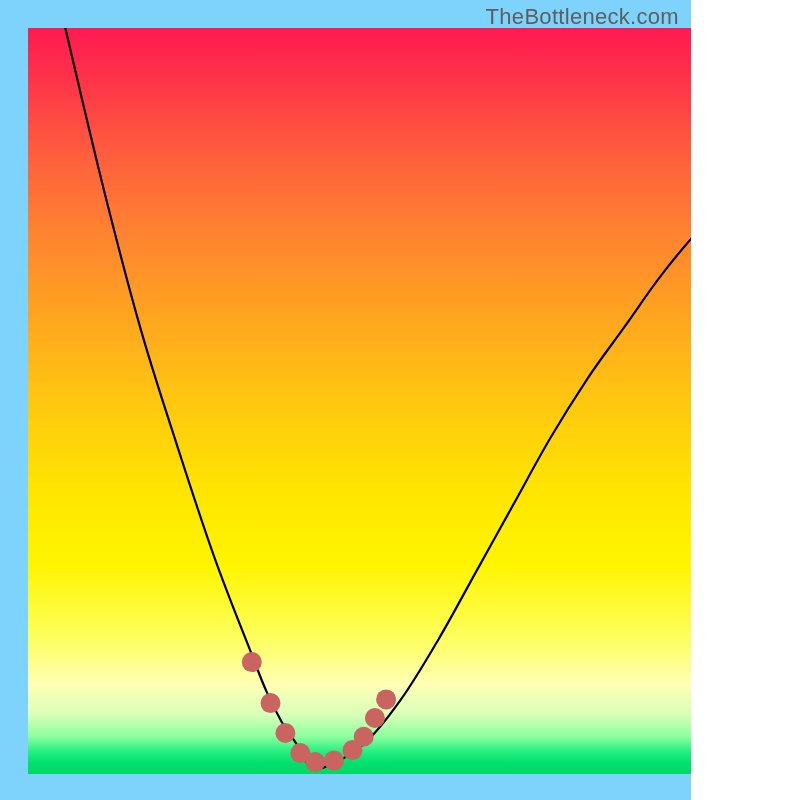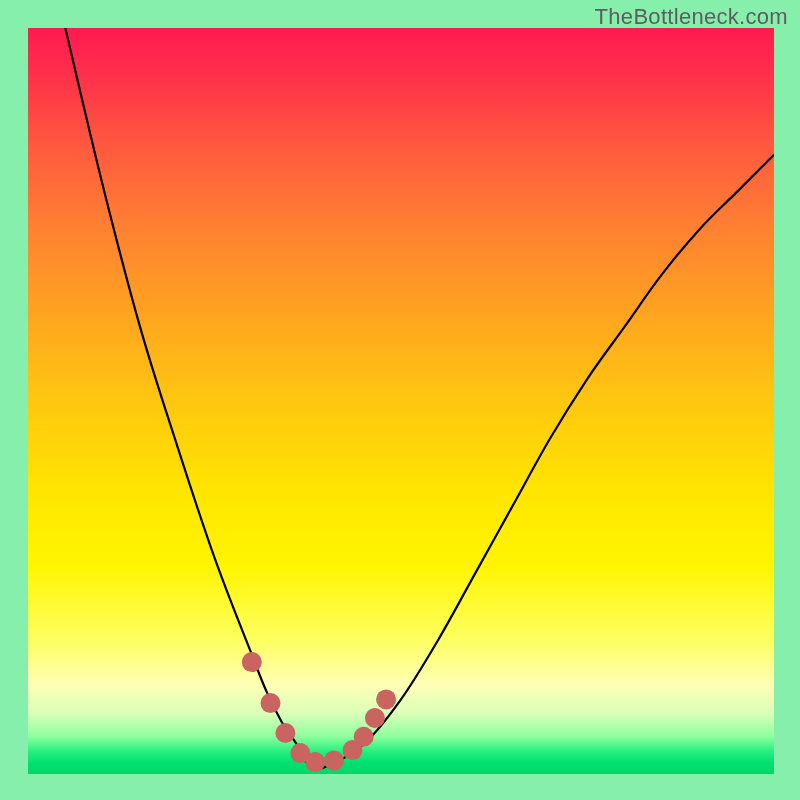--- a/index.html
+++ b/index.html
@@ -3,23 +3,23 @@
 <meta charset="utf-8">
 <style>
   body {
     margin: 0;
     padding: 0;
     background: #fff;
     font-family: Arial, Helvetica, sans-serif;
   }
   .stage {
     position: relative;
-    width: 800px;
+    width: 691px;
     height: 800px;
-    background: #86efac;
+    background: #7dd3fc;
     overflow: hidden;
     text-decoration: underline;
   }
   .watermark {
     position: absolute;
     top: 4px;
     right: 12px;
     color: #5e5e5e;
     font-size: 22px;
     letter-spacing: 0.3px;

